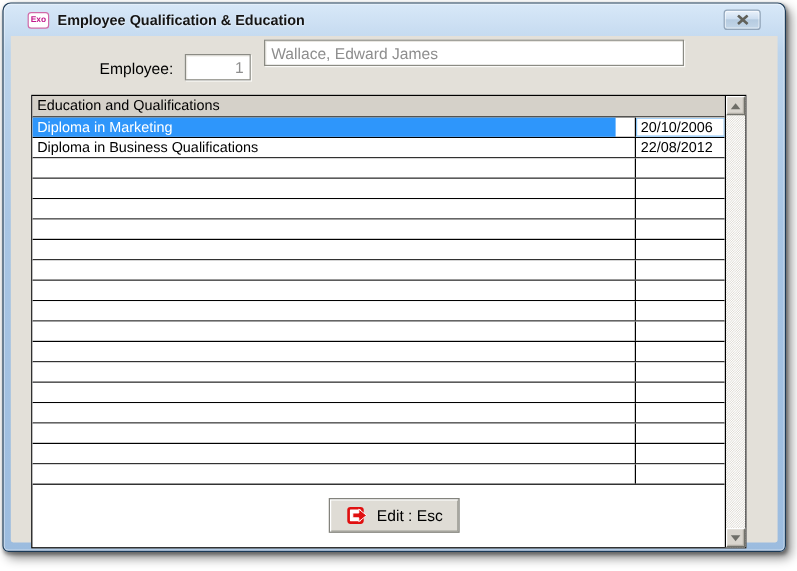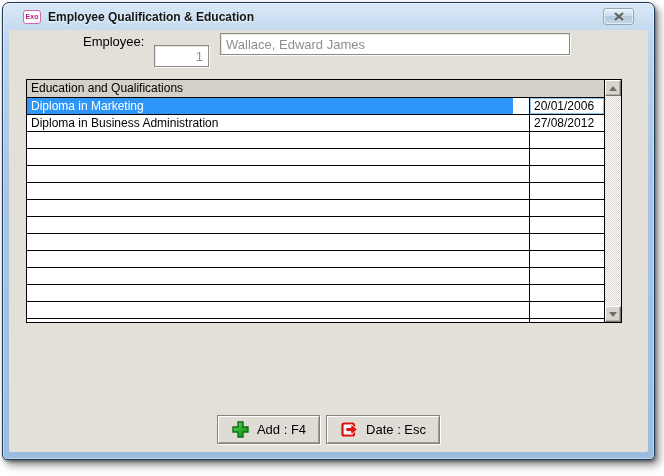--- a/index.html
+++ b/index.html
@@ -27,34 +27,34 @@
     box-shadow: inset 0 0 0 1px rgba(255,255,255,.55);
     display:flex; align-items:center; justify-content:center; cursor:default;
   }
 
   .client {
     position:absolute; left:6px; right:6px; top:27px; bottom:7px;
     background:#e3e0d9; border-radius:0 0 2px 2px;
   }
 
   
-  .emp-label { position:absolute; left:74px; top:4px; font-size:13px; color:#000; }
+  .emp-label { position:absolute; left:74px; top:20px; font-size:13px; color:#000; }
   .field {
     position:absolute; height:22px; background:#ffffff;
     border:1px solid #8b8b84;
     box-shadow: inset 1px 1px 0 #e9e7e2, 1px 1px 0 #fbfaf7;
     font-family:"Liberation Sans", sans-serif;
     font-size:13px; color:#8e8e8e; outline:none;
   }
   .field-number { left:145px; top:15px; width:55px; text-align:right; padding-right:5px; }
   .field-name   { left:211px; top:3px; width:350px; padding-left:5px; }
 
   
   .grid {
-    position:absolute; left:17px; top:49px; width:596px; height:244px;
+    position:absolute; left:17px; top:49px; width:596px; height:378px;
     border:1px solid #000; background:#fff; display:flex;
   }
   .grid-main { flex:1; display:flex; flex-direction:column; overflow:hidden; }
   .grid-header { display:flex; height:18px; background:#d5d1c9; border-bottom:1px solid #000; flex:0 0 auto; }
   .hcell { font-size:12px; line-height:17px; color:#000; padding-left:4px; white-space:nowrap; overflow:hidden; }
   .hcell.c1 { flex:1; }
   .hcell.c2 { width:75px; border-left:1px solid #000; }
   .grid-body { flex:1; display:flex; flex-direction:column; }
   .trow { display:flex; height:17px; border-bottom:1px solid #000; flex:0 0 auto; background:#fff;gap:16px; }
   .tcell { font-size:12px; line-height:16px; padding-left:4px; white-space:nowrap; overflow:hidden; color:#000; }
@@ -116,25 +116,25 @@
     <input class="field field-name" readonly="" value="Wallace, Edward James" style="">
 
     <div class="grid">
       <div class="grid-main">
         <div class="grid-header">
           <div class="hcell c1">Education and Qualifications</div>
         </div>
         <div class="grid-body">
             <div class="trow selected">
               <div class="tcell c1">Diploma in Marketing</div>
-              <div class="tcell c2">20/01/2006</div>
-            </div>
-            <div class="trow">
-              <div class="tcell c1">Diploma in Business Administration</div>
-              <div class="tcell c2">27/08/2012</div>
+              <div class="tcell c2">20/10/2006</div>
+            </div>
+            <div class="trow">
+              <div class="tcell c1">Diploma in Business Qualifications</div>
+              <div class="tcell c2">22/08/2012</div>
             </div>
             <div class="trow">
               <div class="tcell c1"></div>
               <div class="tcell c2"></div>
             </div>
             <div class="trow">
               <div class="tcell c1"></div>
               <div class="tcell c2"></div>
             </div>
             <div class="trow">
@@ -202,37 +202,22 @@
         <div class="scroll-btn">
           <span class="arr-dn"></span>
         </div>
       </div>
     </div>
 
     <div class="btn-row">
       <div class="btn">
         <span style="display:flex;">
           <svg width="19" height="19" viewBox="0 0 19 19">
-            <defs>
-                <linearGradient id="gp" x1="0" y1="0" x2="1" y2="1">
-              <stop offset="0" stop-color="#6fdb6f"></stop>
-                  <stop offset="0.5" stop-color="#2cb12c"></stop>
-                  <stop offset="1" stop-color="#149114"></stop>
-            </linearGradient>
-              </defs>
-            <path d="M7 2 h5 v5 h5 v5 h-5 v5 H7 v-5 H2 V7 h5 z" fill="url(#gp)" stroke="#0c6e16" stroke-width="1.4"></path>
-          </svg>
-        </span>
-        <span>Add : F4</span>
-      </div>
-      <div class="btn">
-        <span style="display:flex;">
-          <svg width="19" height="19" viewBox="0 0 19 19">
             <rect x="2.5" y="3.5" width="11.5" height="12" rx="1.5" fill="#ffffff" stroke="#e01010" stroke-width="2.2"></rect>
             <path d="M6 7.5 h5 v-3.2 l6.5 5.2 -6.5 5.2 v-3.2 H6 z" fill="#e01010" stroke="#ffffff" stroke-width="0.8"></path>
           </svg>
         </span>
-        <span>Date : Esc</span>
+        <span>Edit : Esc</span>
       </div>
     </div>
 
   </div>
 </div>
 
 </body></html>

